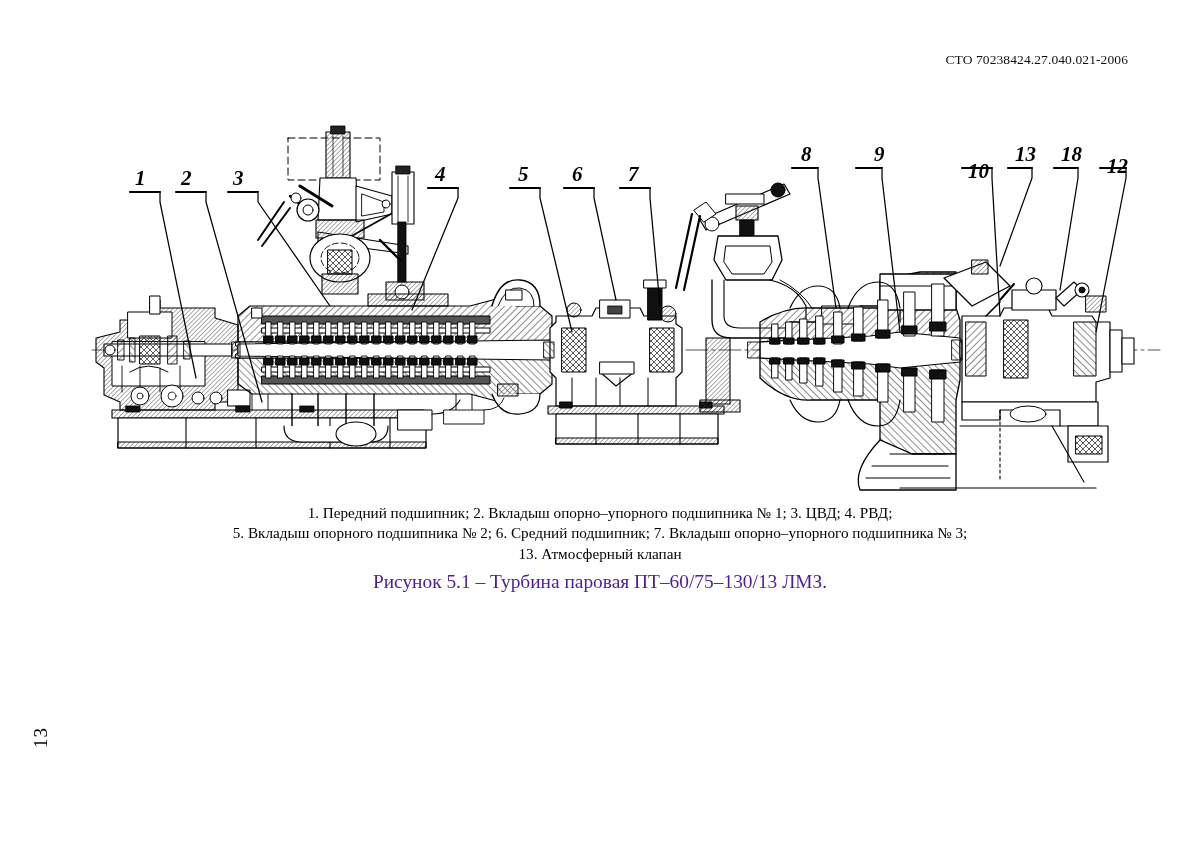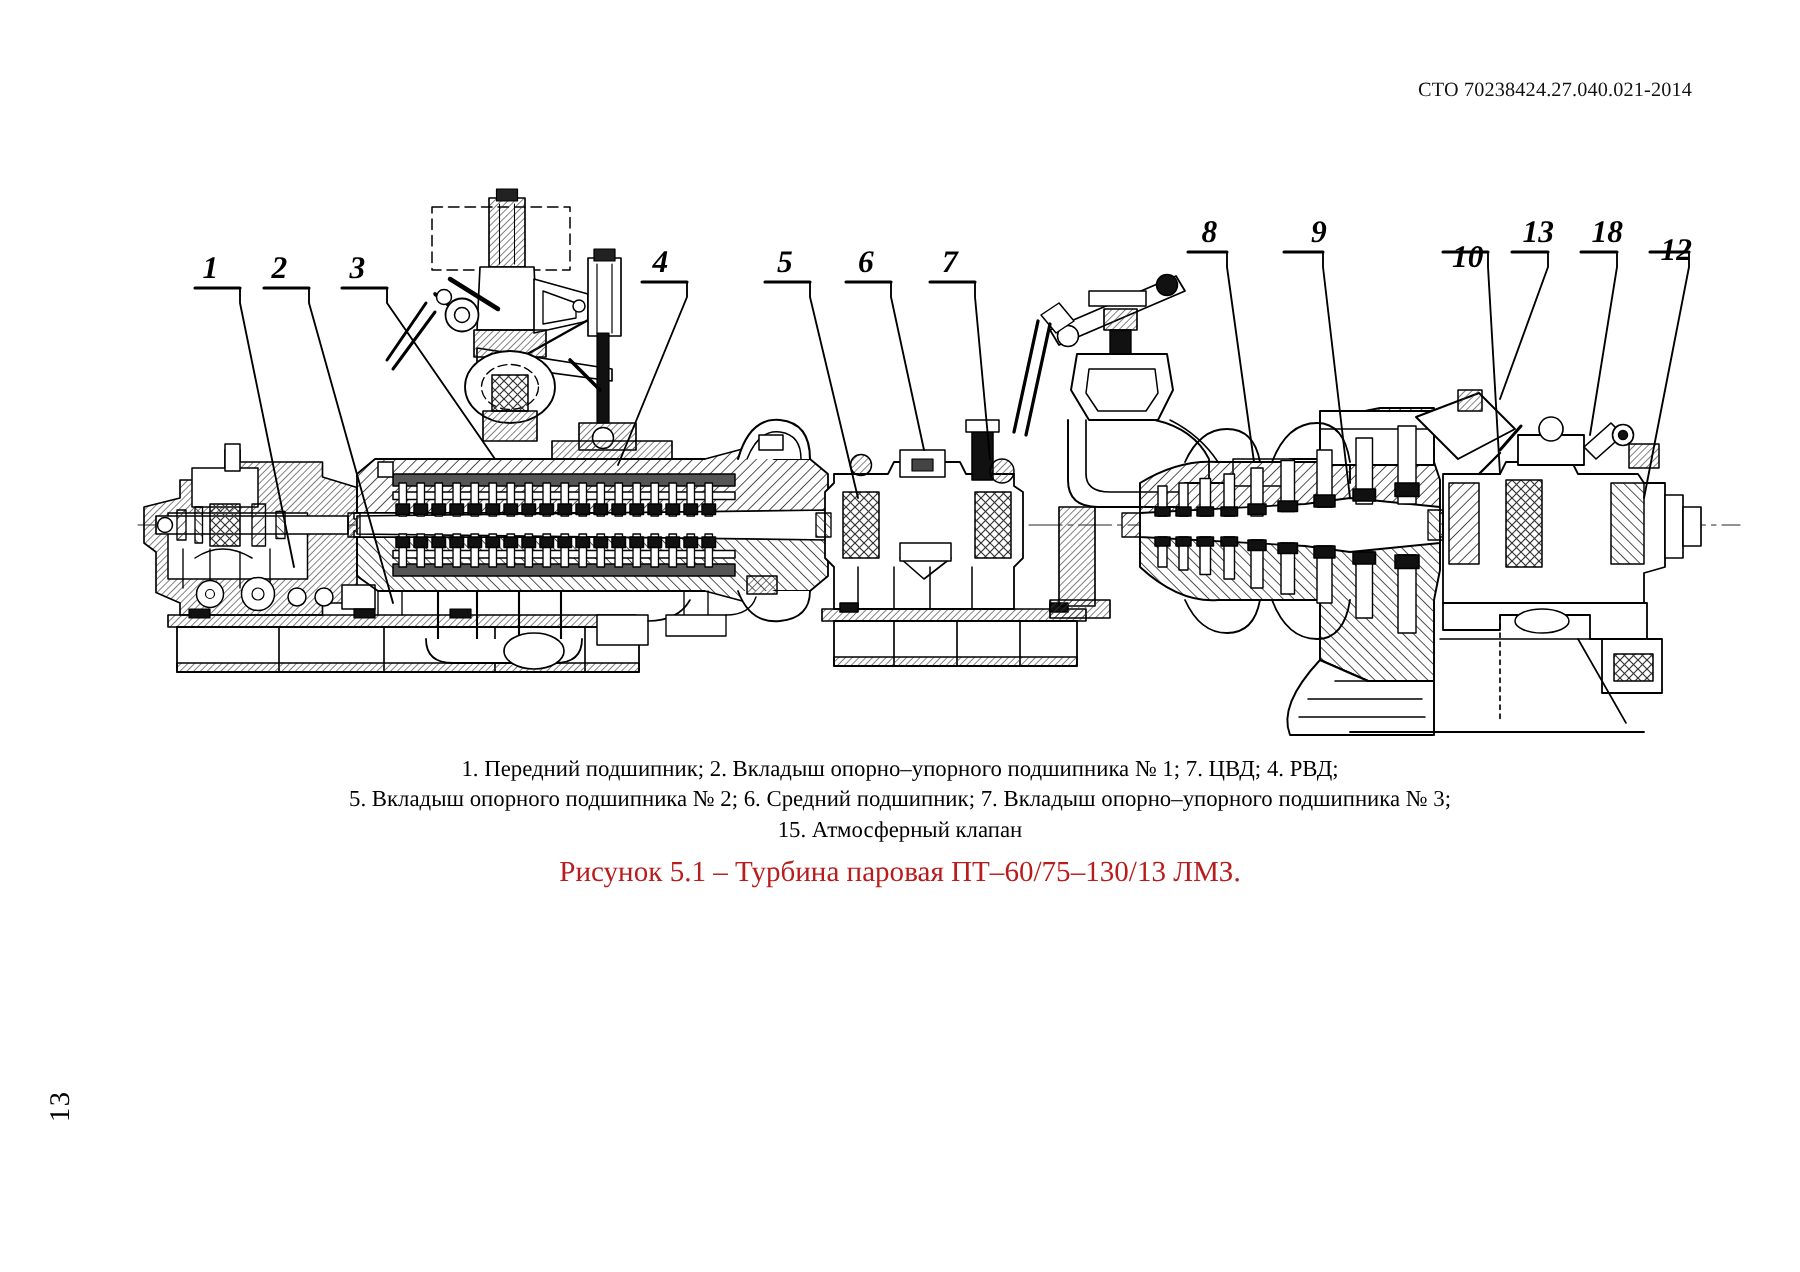--- a/index.html
+++ b/index.html
@@ -71,27 +71,27 @@
     font-size: 15.2px;
     line-height: 20.4px;
     white-space: nowrap;
     color: #000;
   }
   .figure-title {
     margin-top: 6px;
     font-size: 19.4px;
     line-height: 24px;
     white-space: nowrap;
-    color: #b91c1c;
+    color: #4c1d95;
   }
 </style>
 </head>
 <body>
 
-<div class="doc-header">СТО 70238424.27.040.021-2014</div>
+<div class="doc-header">СТО 70238424.27.040.021-2006</div>
 
 <div class="page-number">13</div>
 
 <div class="figure">
 <svg width="1200" height="390" viewBox="0 0 1200 390" xmlns="http://www.w3.org/2000/svg">
   <defs>
     <pattern id="hatchR" width="5" height="5" patternUnits="userSpaceOnUse" patternTransform="rotate(45)">
       <line x1="0" y1="0" x2="0" y2="5" stroke="#2e2e2e" stroke-width="1.1"></line>
     </pattern>
     <pattern id="hatchL" width="5" height="5" patternUnits="userSpaceOnUse" patternTransform="rotate(-45)">
@@ -558,17 +558,17 @@
 <div class="callout" style="left:572px;  top:164px;">6</div>
 <div class="callout" style="left:628px;  top:164px;">7</div>
 <div class="callout" style="left:801px;  top:144px;">8</div>
 <div class="callout" style="left:874px;  top:144px;">9</div>
 <div class="callout" style="left:968px;  top:161px;">10</div>
 <div class="callout" style="left:1015px; top:144px;">13</div>
 <div class="callout" style="left:1061px; top:144px;">18</div>
 <div class="callout" style="left:1107px; top:144px;margin-top:12px;">12</div>
 
 <div class="caption-block">
-  <div class="legend-line">1. Передний подшипник; 2. Вкладыш опорно–упорного подшипника № 1; 7. ЦВД; 4. РВД;</div>
+  <div class="legend-line">1. Передний подшипник; 2. Вкладыш опорно–упорного подшипника № 1; 3. ЦВД; 4. РВД;</div>
   <div class="legend-line">5. Вкладыш опорного подшипника № 2; 6. Средний подшипник; 7. Вкладыш опорно–упорного подшипника № 3;</div>
-  <div class="legend-line">15. Атмосферный клапан</div>
+  <div class="legend-line">13. Атмосферный клапан</div>
   <div class="figure-title">Рисунок 5.1 – Турбина паровая ПТ–60/75–130/13 ЛМЗ.</div>
 </div>
 
 </body></html>

